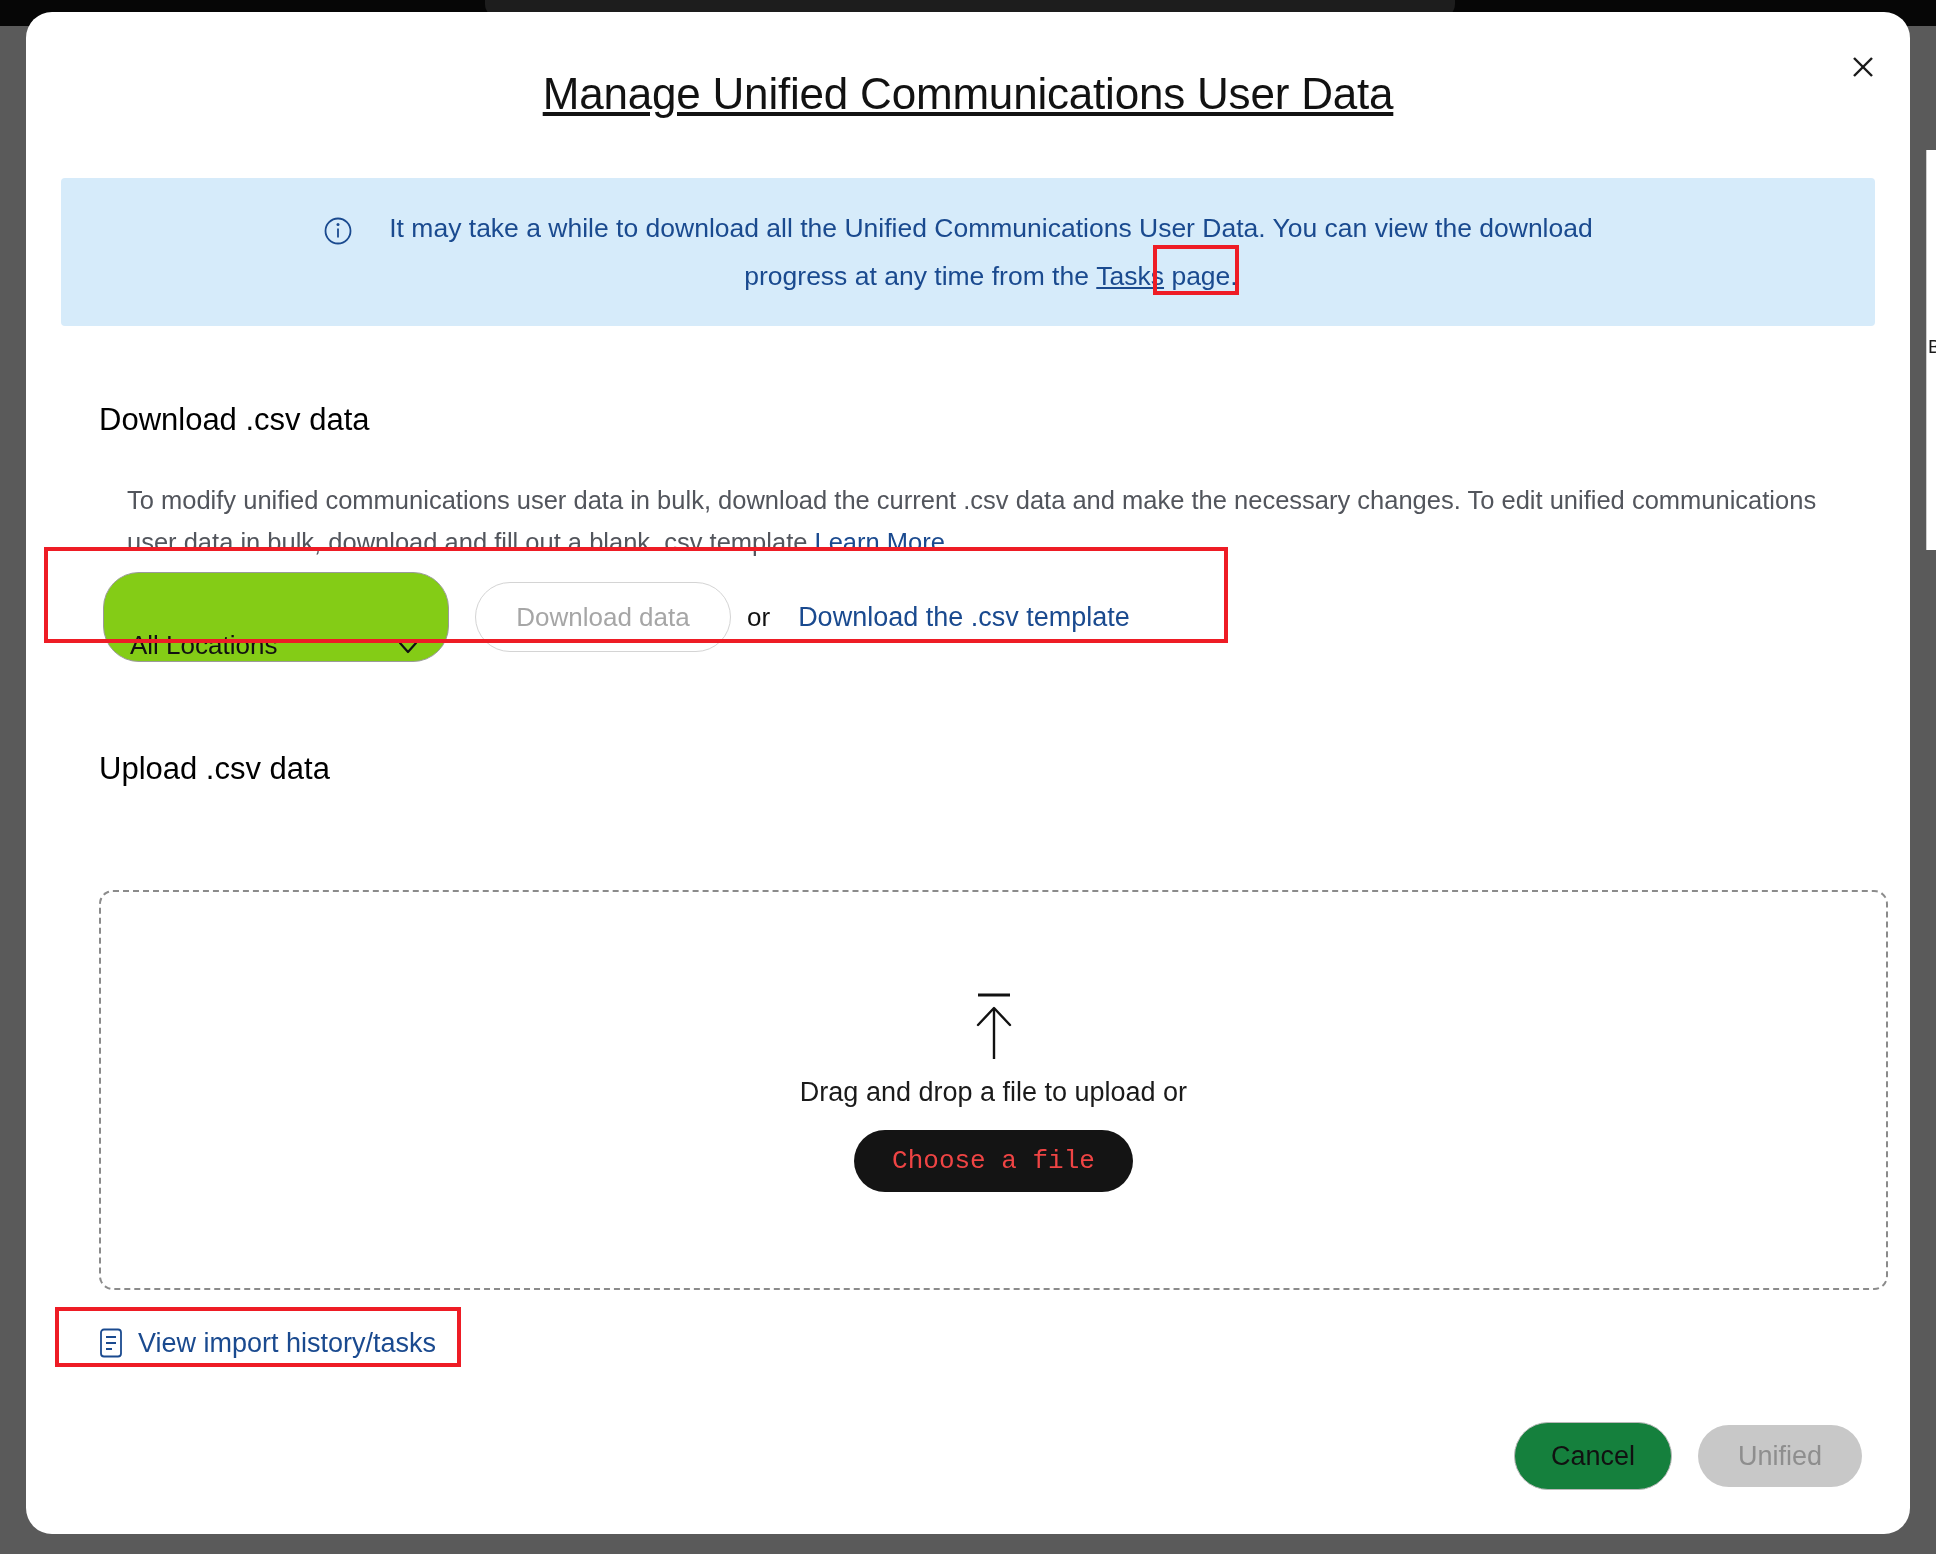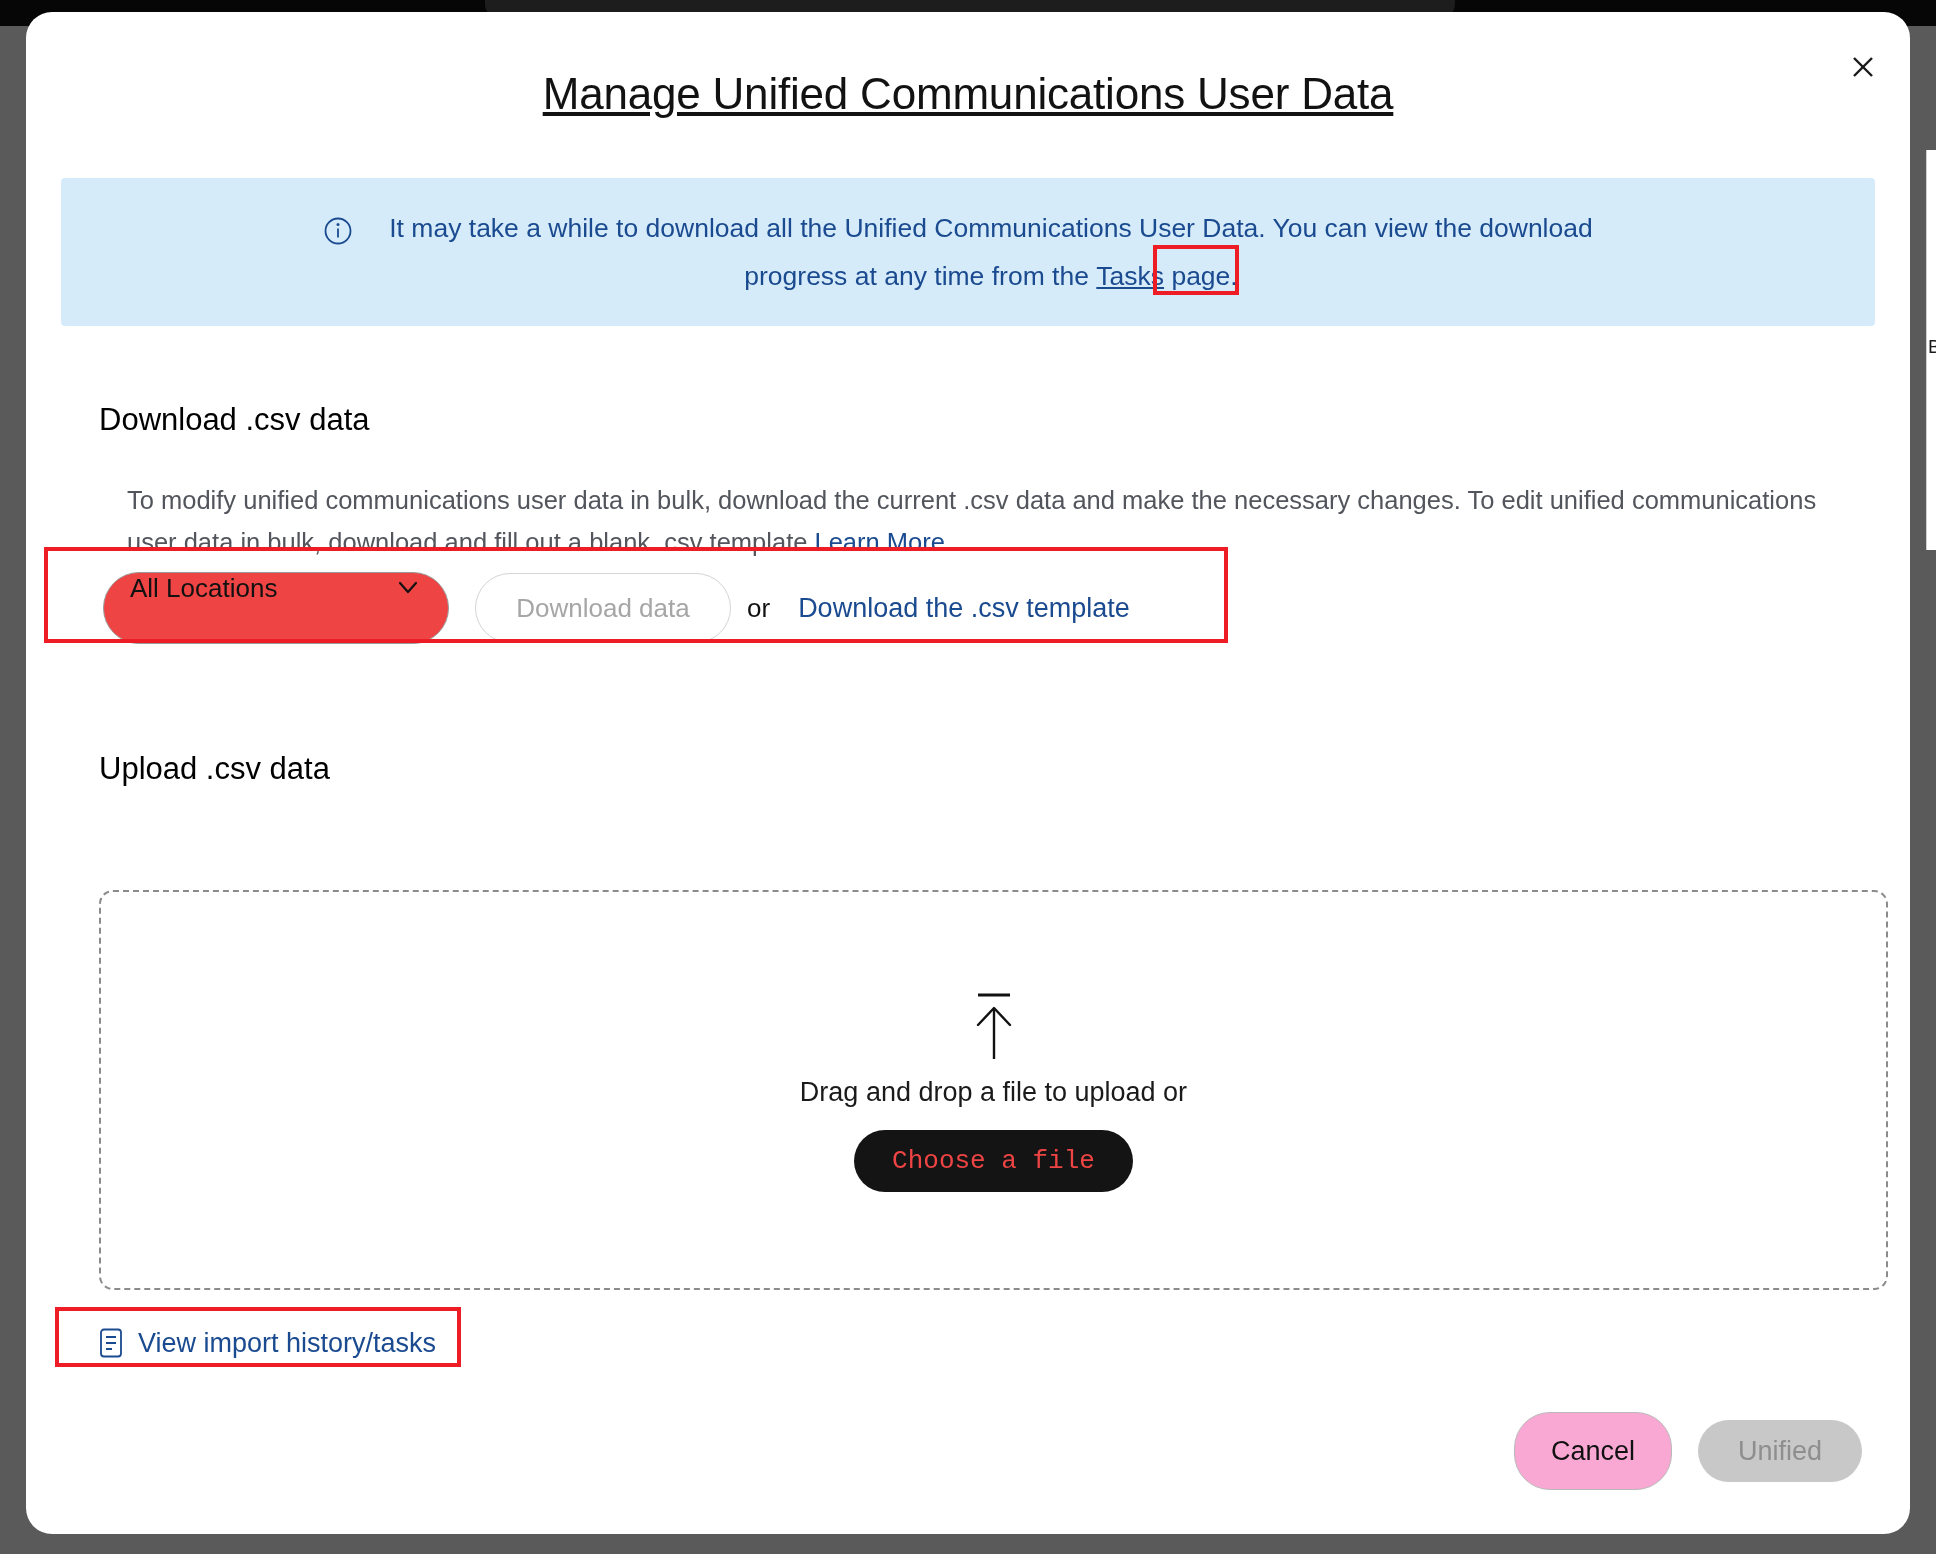--- a/index.html
+++ b/index.html
@@ -166,26 +166,26 @@
   .download-row {
     position: absolute;
     left: 77px;
     top: 560px;
     display: flex;
     align-items: center;
     gap: 0;
   }
   .loc-select {
     width: 346px;
-    height: 72px;
+    height: 90px;
     border: 1.5px solid #9a9a9a;
     border-radius: 36px;
-    background: #ef4444;
-    display: flex;
-    align-items: flex-start;
+    background: #84cc16;
+    display: flex;
+    align-items: flex-end;
     padding: 0 26px;
     font-size: 26px;
     color: #111;
     cursor: pointer;
     justify-content: space-between;
   }
   .chevron { width: 28px; height: 28px; flex: none; }
   .dl-data-btn {
     margin-left: 26px;
     width: 256px;
@@ -257,24 +257,24 @@
 
   .footer {
     position: absolute;
     right: 48px;
     bottom: 44px;
     display: flex;
     align-items: center;
     gap: 26px;
   }
   .cancel-btn {
-    background: #f9a8d4;
+    background: #15803d;
     border: 1.5px solid #b9b9b9;
     border-radius: 36px;
-    height: 78px;
+    height: 68px;
     padding: 0 36px;
     font-size: 27px;
     color: #111;
     font-family: "Liberation Sans", sans-serif;
     cursor: pointer;
   }
   .upload-btn {
     background: #c8c8c8;
     border: none;
     border-radius: 36px;

